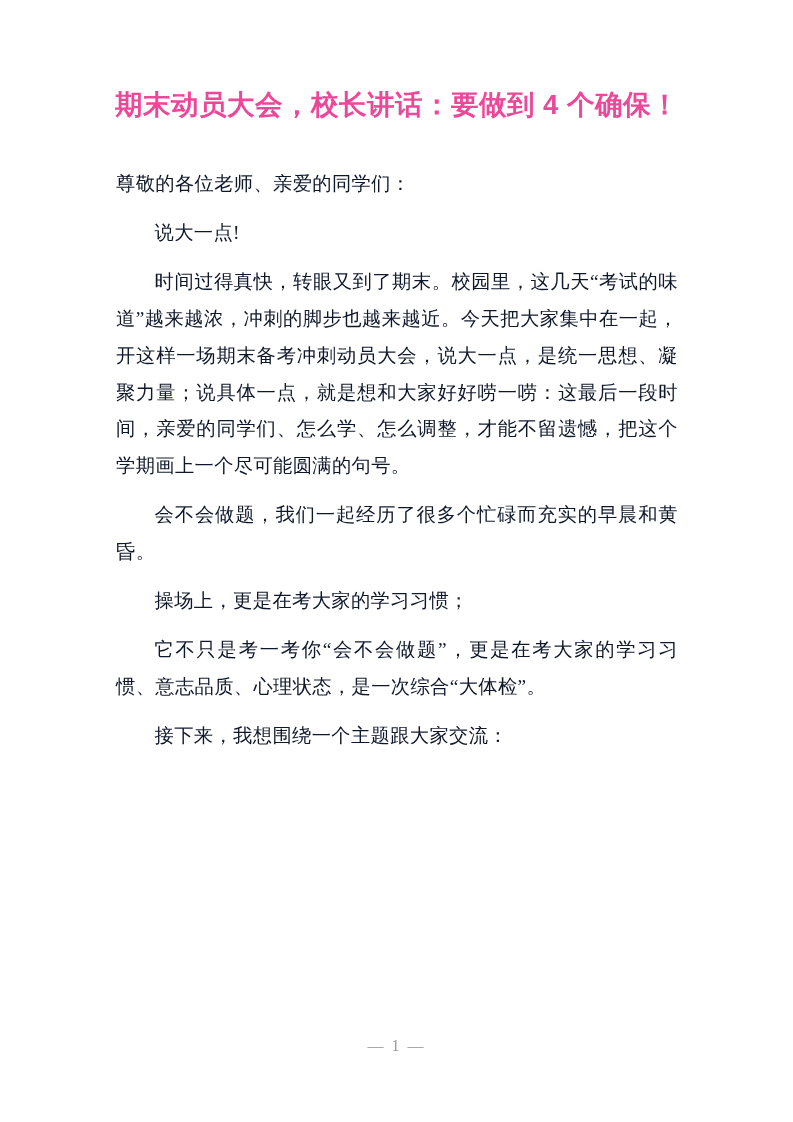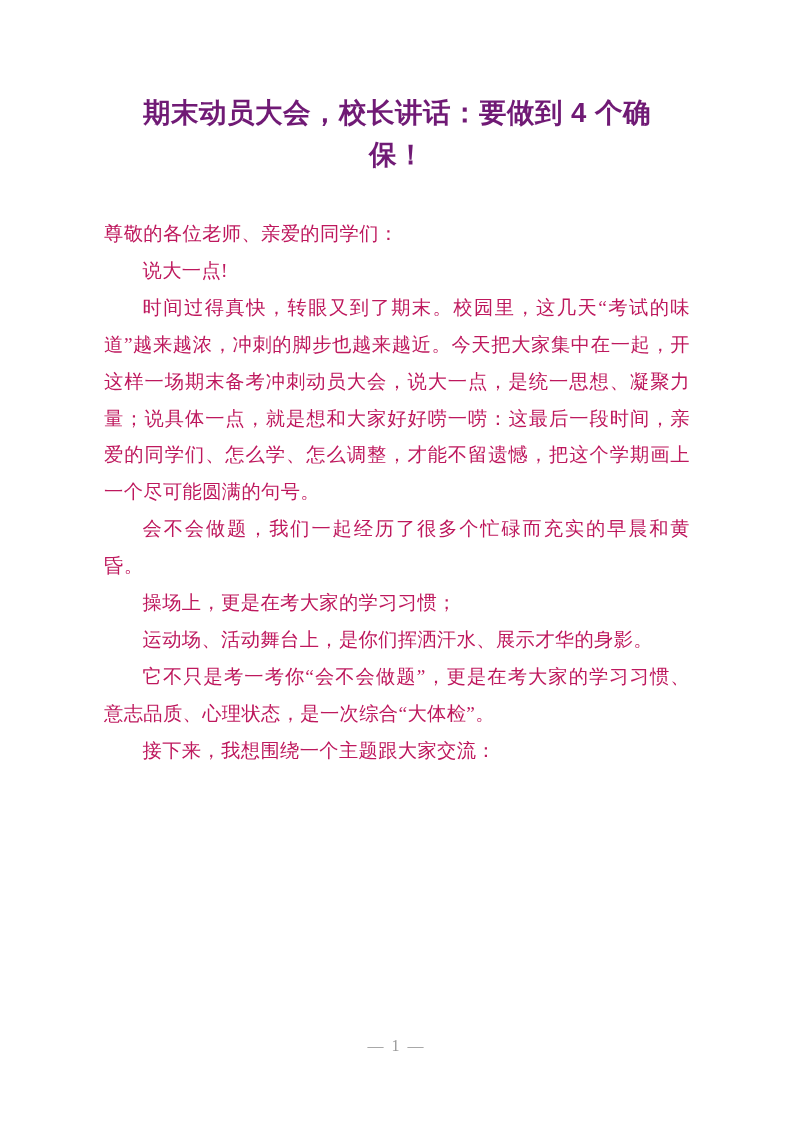--- a/index.html
+++ b/index.html
@@ -20,36 +20,36 @@
     position: absolute;
     left: 104px;
     top: 0;
     width: 586px;
   }
   .doc-title {
     font-family: "Liberation Sans", "DejaVu Sans", sans-serif;
     font-weight: 700;
     font-size: 27.5px;
     line-height: 42px;
-    color: #701a75;
+    color: #ec4899;
     text-align: center;
     letter-spacing: 0.5px;
-    margin: 12px;
+    margin: 4px;
     padding-top: 80px;
     white-space: pre-wrap;
   }
   .body-block {
     margin-top: 40px;
   }
   p.para {
     font-family: "Liberation Serif", "DejaVu Serif", serif;
     font-size: 19.3px;
     line-height: 36.9px;
-    color: #be185d;
-    margin: 0;
+    color: #0f172a;
+    margin: 12px;
     text-align: justify;
     text-justify: inter-character;
     letter-spacing: 0.35px;
     text-indent: 0;
     word-break: break-all;
   }
   p.para.indent {
     text-indent: 2em;
   }
   .footer {
@@ -73,21 +73,20 @@
   <div class="content">
 
     <h1 class="doc-title">期末动员大会，校长讲话：要做到 4 个确保！</h1>
 
     <div class="body-block">
       <p class="para">尊敬的各位老师、亲爱的同学们：</p>
       <p class="para indent">说大一点!</p>
       <p class="para indent">时间过得真快，转眼又到了期末。校园里，这几天“考试的味道”越来越浓，冲刺的脚步也越来越近。今天把大家集中在一起，开这样一场期末备考冲刺动员大会，说大一点，是统一思想、凝聚力量；说具体一点，就是想和大家好好唠一唠：这最后一段时间，亲爱的同学们、怎么学、怎么调整，才能不留遗憾，把这个学期画上一个尽可能圆满的句号。</p>
       <p class="para indent">会不会做题，我们一起经历了很多个忙碌而充实的早晨和黄昏。</p>
       <p class="para indent">操场上，更是在考大家的学习习惯；</p>
-      <p class="para indent">运动场、活动舞台上，是你们挥洒汗水、展示才华的身影。</p>
       <p class="para indent">它不只是考一考你“会不会做题”，更是在考大家的学习习惯、意志品质、心理状态，是一次综合“大体检”。</p>
       <p class="para indent">接下来，我想围绕一个主题跟大家交流：</p>
     </div>
 
   </div>
 
   <div class="footer">— 1 —</div>
 
 </div>
 

